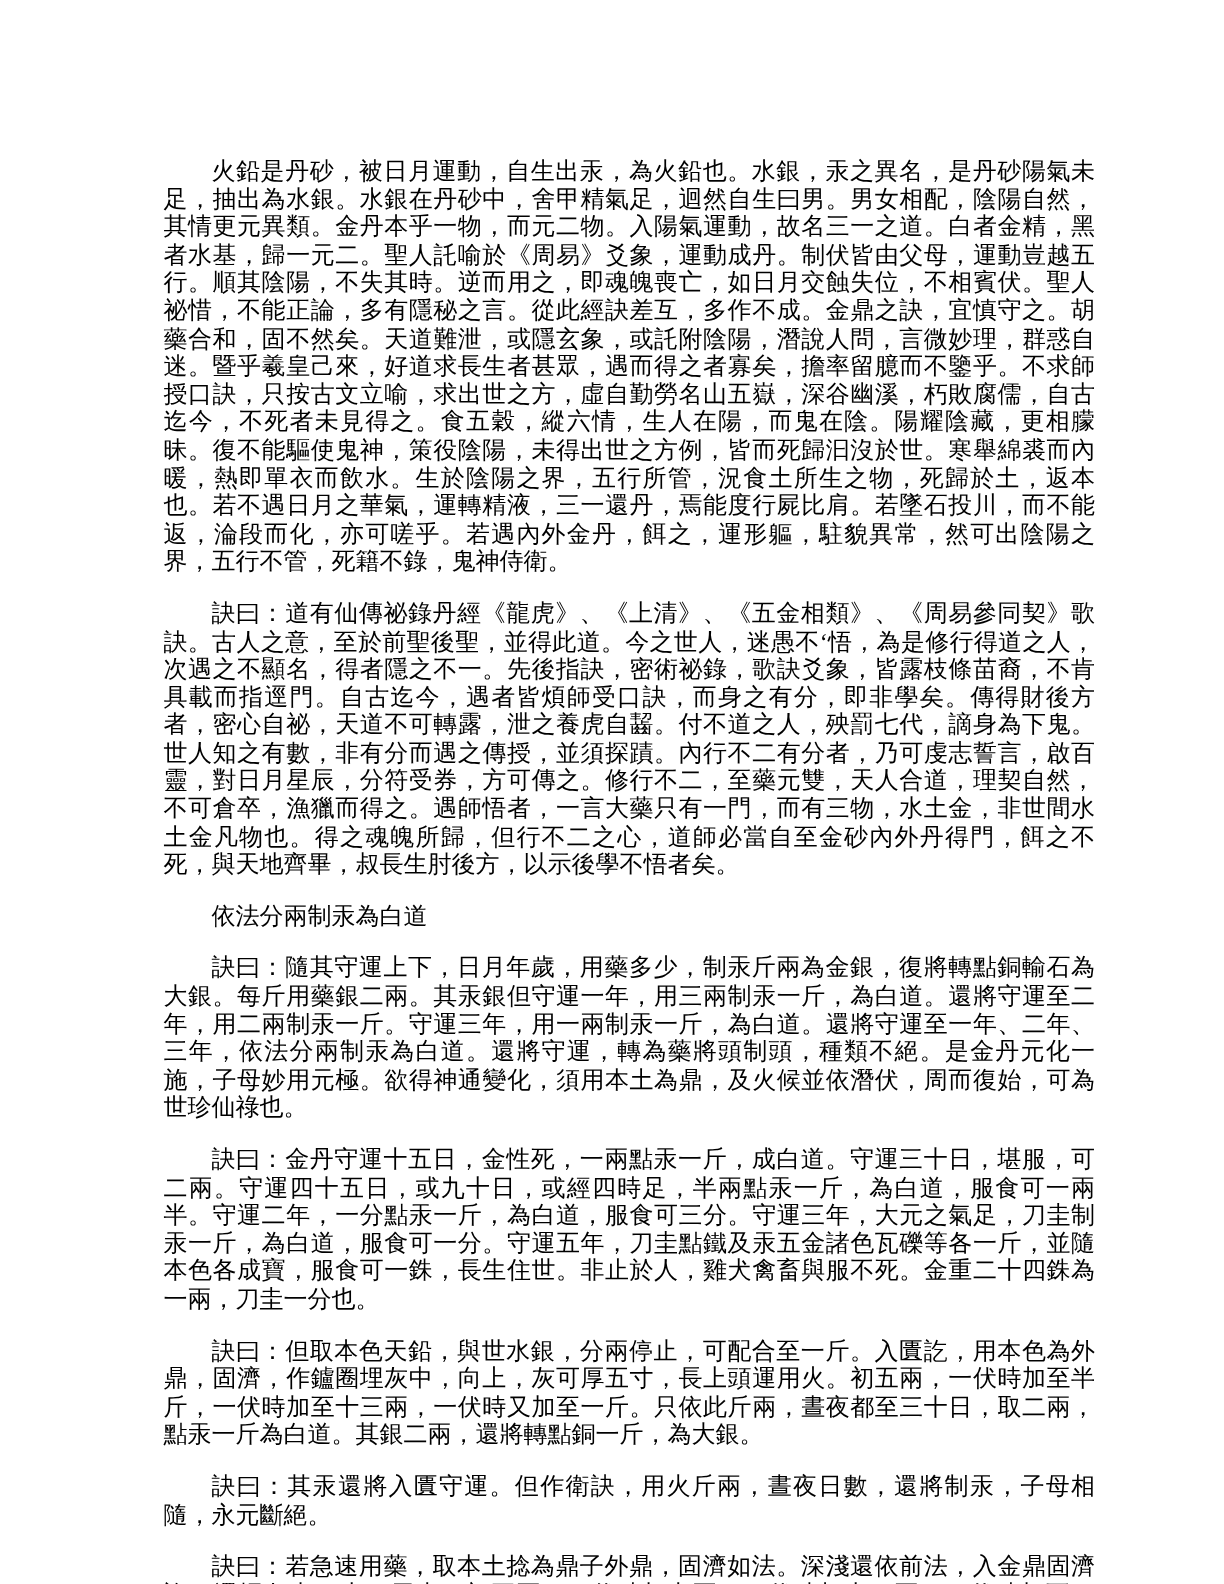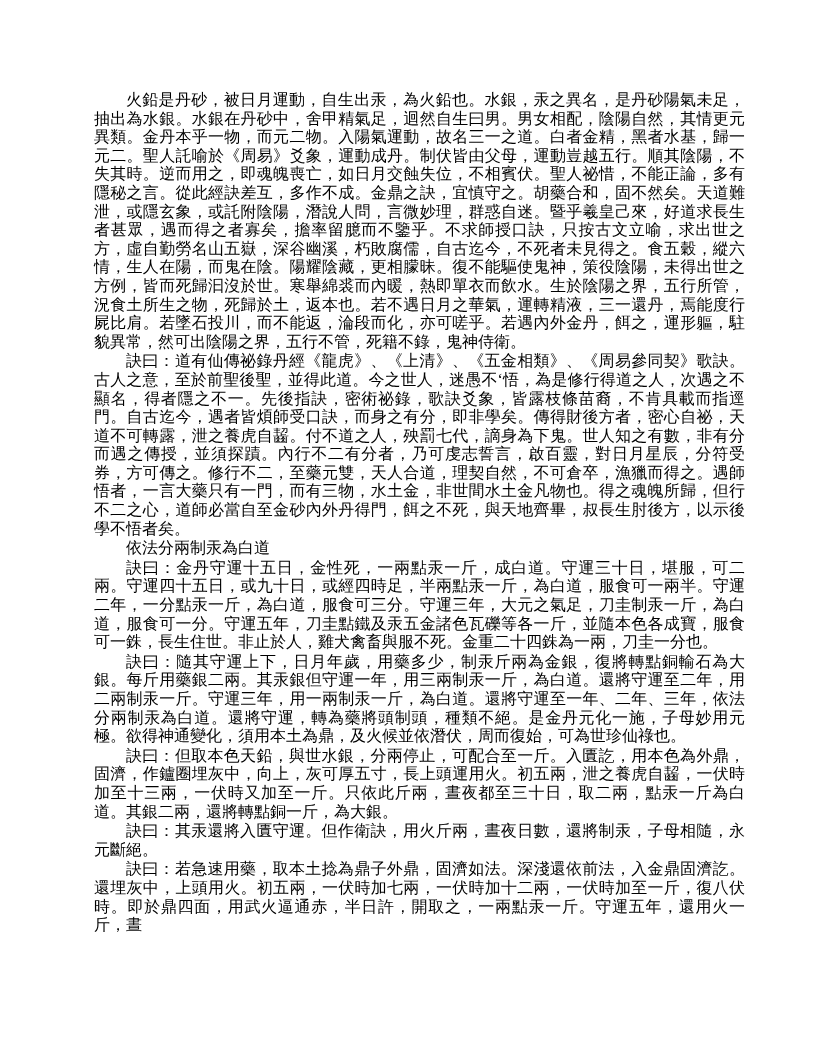--- a/index.html
+++ b/index.html
@@ -21,33 +21,33 @@
     width: 653px;
     font-family: "Liberation Serif", "DejaVu Serif", serif;
     font-size: 16px;
     line-height: 18.6px;
     color: #000000;
     text-align: justify;
     text-justify: inter-ideograph;
     word-break: break-all;
   }
   .text-block p {
-    margin: 1px;
+    margin: 16px;
     padding: 0;
     text-indent: 2em;
     font-family: Liberation Serif, serif;
   }
 </style>
 </head>
 <body>
 
 <div class="page">
   <div class="text-block">
     <p>火鉛是丹砂，被日月運動，自生出汞，為火鉛也。水銀，汞之異名，是丹砂陽氣未足，抽出為水銀。水銀在丹砂中，舍甲精氣足，迴然自生曰男。男女相配，陰陽自然，其情更元異類。金丹本乎一物，而元二物。入陽氣運動，故名三一之道。白者金精，黑者水基，歸一元二。聖人託喻於《周易》爻象，運動成丹。制伏皆由父母，運動豈越五行。順其陰陽，不失其時。逆而用之，即魂魄喪亡，如日月交蝕失位，不相賓伏。聖人祕惜，不能正論，多有隱秘之言。從此經訣差互，多作不成。金鼎之訣，宜慎守之。胡藥合和，固不然矣。天道難泄，或隱玄象，或託附陰陽，潛說人問，言微妙理，群惑自迷。暨乎羲皇己來，好道求長生者甚眾，遇而得之者寡矣，擔率留臆而不鑒乎。不求師授口訣，只按古文立喻，求出世之方，虛自勤勞名山五嶽，深谷幽溪，朽敗腐儒，自古迄今，不死者未見得之。食五穀，縱六情，生人在陽，而鬼在陰。陽耀陰藏，更相朦昧。復不能驅使鬼神，策役陰陽，未得出世之方例，皆而死歸汩沒於世。寒舉綿裘而內暖，熱即單衣而飲水。生於陰陽之界，五行所管，況食土所生之物，死歸於土，返本也。若不遇日月之華氣，運轉精液，三一還丹，焉能度行屍比肩。若墜石投川，而不能返，淪段而化，亦可嗟乎。若遇內外金丹，餌之，運形軀，駐貌異常，然可出陰陽之界，五行不管，死籍不錄，鬼神侍衛。</p>
     <p>訣曰：道有仙傳祕錄丹經《龍虎》、《上清》、《五金相類》、《周易參同契》歌訣。古人之意，至於前聖後聖，並得此道。今之世人，迷愚不‘悟，為是修行得道之人，次遇之不顯名，得者隱之不一。先後指訣，密術祕錄，歌訣爻象，皆露枝條苗裔，不肯具載而指逕門。自古迄今，遇者皆煩師受口訣，而身之有分，即非學矣。傳得財後方者，密心自祕，天道不可轉露，泄之養虎自齧。付不道之人，殃罰七代，謫身為下鬼。世人知之有數，非有分而遇之傳授，並須探蹟。內行不二有分者，乃可虔志誓言，啟百靈，對日月星辰，分符受券，方可傳之。修行不二，至藥元雙，天人合道，理契自然，不可倉卒，漁獵而得之。遇師悟者，一言大藥只有一門，而有三物，水土金，非世間水土金凡物也。得之魂魄所歸，但行不二之心，道師必當自至金砂內外丹得門，餌之不死，與天地齊畢，叔長生肘後方，以示後學不悟者矣。</p>
     <p>依法分兩制汞為白道</p>
+    <p>訣曰：隨其守運上下，日月年歲，用藥多少，制汞斤兩為金銀，復將轉點銅輸石為大銀。每斤用藥銀二兩。其汞銀但守運一年，用三兩制汞一斤，為白道。還將守運至二年，用二兩制汞一斤。守運三年，用一兩制汞一斤，為白道。還將守運至一年、二年、三年，依法分兩制汞為白道。還將守運，轉為藥將頭制頭，種類不絕。是金丹元化一施，子母妙用元極。欲得神通變化，須用本土為鼎，及火候並依潛伏，周而復始，可為世珍仙祿也。</p>
     <p>訣曰：金丹守運十五日，金性死，一兩點汞一斤，成白道。守運三十日，堪服，可二兩。守運四十五日，或九十日，或經四時足，半兩點汞一斤，為白道，服食可一兩半。守運二年，一分點汞一斤，為白道，服食可三分。守運三年，大元之氣足，刀圭制汞一斤，為白道，服食可一分。守運五年，刀圭點鐵及汞五金諸色瓦礫等各一斤，並隨本色各成寶，服食可一銖，長生住世。非止於人，雞犬禽畜與服不死。金重二十四銖為一兩，刀圭一分也。</p>
-    <p>訣曰：隨其守運上下，日月年歲，用藥多少，制汞斤兩為金銀，復將轉點銅輸石為大銀。每斤用藥銀二兩。其汞銀但守運一年，用三兩制汞一斤，為白道。還將守運至二年，用二兩制汞一斤。守運三年，用一兩制汞一斤，為白道。還將守運至一年、二年、三年，依法分兩制汞為白道。還將守運，轉為藥將頭制頭，種類不絕。是金丹元化一施，子母妙用元極。欲得神通變化，須用本土為鼎，及火候並依潛伏，周而復始，可為世珍仙祿也。</p>
-    <p>訣曰：但取本色天鉛，與世水銀，分兩停止，可配合至一斤。入匱訖，用本色為外鼎，固濟，作鑪圈埋灰中，向上，灰可厚五寸，長上頭運用火。初五兩，泄之養虎自齧，一伏時加至十三兩，一伏時又加至一斤。只依此斤兩，晝夜都至三十日，取二兩，點汞一斤為白道。其銀二兩，還將轉點銅一斤，為大銀。</p>
+    <p>訣曰：但取本色天鉛，與世水銀，分兩停止，可配合至一斤。入匱訖，用本色為外鼎，固濟，作鑪圈埋灰中，向上，灰可厚五寸，長上頭運用火。初五兩，一伏時加至半斤，一伏時加至十三兩，一伏時又加至一斤。只依此斤兩，晝夜都至三十日，取二兩，點汞一斤為白道。其銀二兩，還將轉點銅一斤，為大銀。</p>
     <p>訣曰：其汞還將入匱守運。但作衛訣，用火斤兩，晝夜日數，還將制汞，子母相隨，永元斷絕。</p>
     <p>訣曰：若急速用藥，取本土捻為鼎子外鼎，固濟如法。深淺還依前法，入金鼎固濟訖。還埋灰中，上頭用火。初五兩，一伏時加七兩，一伏時加十二兩，一伏時加至一斤，復八伏時。即於鼎四面，用武火逼通赤，半日許，開取之，一兩點汞一斤。守運五年，還用火一斤，晝</p>
   </div>
 </div>
 
 </body></html>

